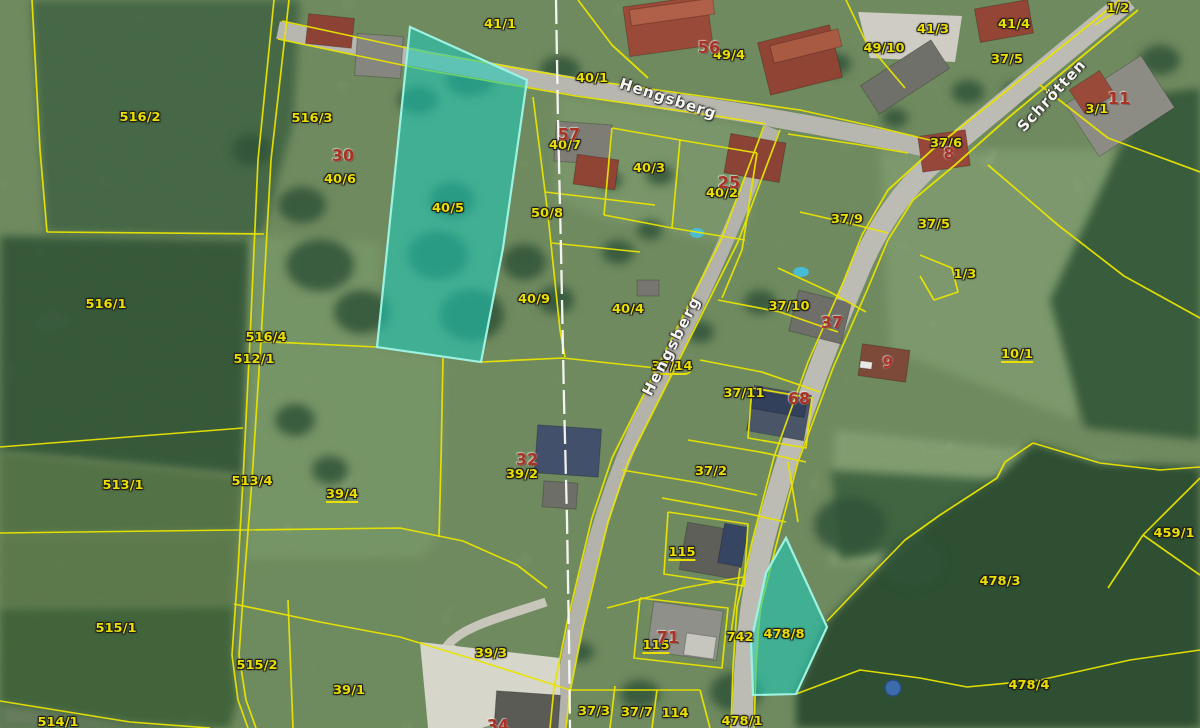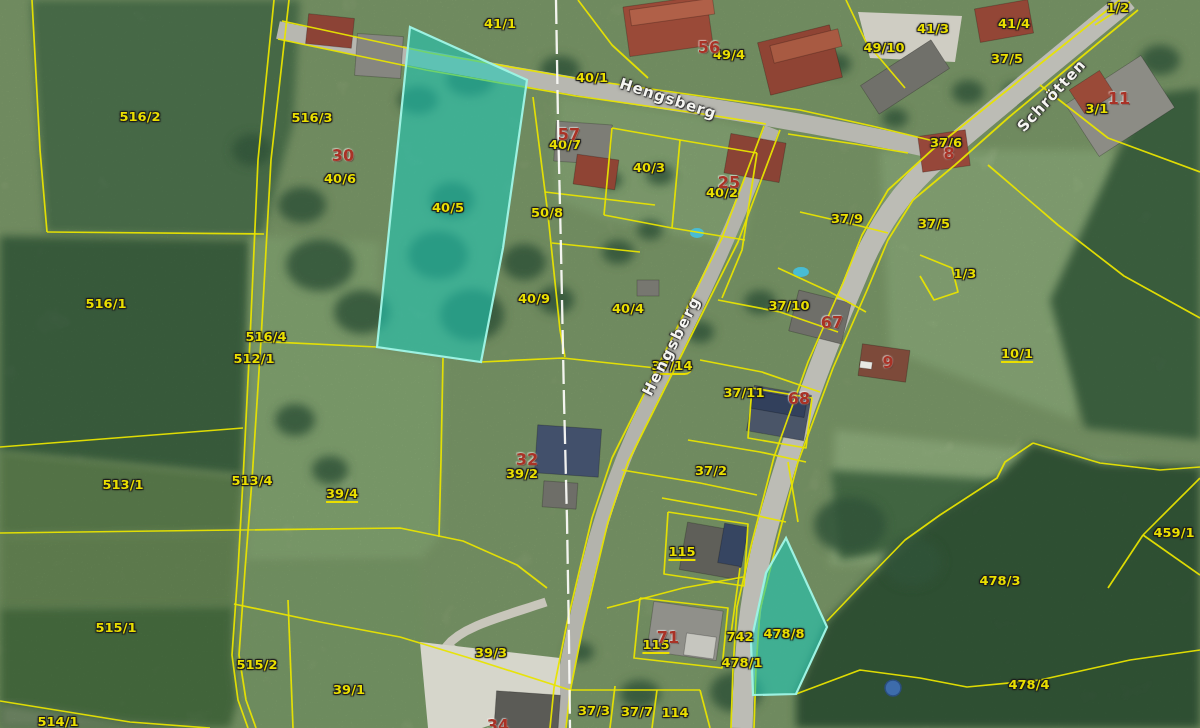--- a/index.html
+++ b/index.html
@@ -238,34 +238,34 @@
       <div class="lbl underline" style="left: 1017px; top: 355px;">10/1</div>
       <div class="lbl underline" style="left: 672px; top: 367px; border-radius: 8px;">37/14</div>
       <div class="lbl" style="left: 744px; top: 392px;">37/11</div>
       <div class="lbl" style="left: 711px; top: 470px;">37/2</div>
       <div class="lbl" style="left: 522px; top: 473px;">39/2</div>
       <div class="lbl" style="left: 491px; top: 652px;">39/3</div>
       <div class="lbl underline" style="left: 682px; top: 553px;">115</div>
       <div class="lbl underline" style="left: 656px; top: 646px;">115</div>
       <div class="lbl" style="left: 740px; top: 636px;">742</div>
       <div class="lbl" style="left: 784px; top: 633px;">478/8</div>
-      <div class="lbl" style="left: 742px; top: 662px;">478/1</div>
+      <div class="lbl" style="left: 742px; top: 720px;">478/1</div>
       <div class="lbl" style="left: 675px; top: 712px;">114</div>
       <div class="lbl" style="left: 637px; top: 711px;">37/7</div>
       <div class="lbl" style="left: 594px; top: 710px;">37/3</div>
       <div class="lbl" style="left: 1000px; top: 580px;">478/3</div>
       <div class="lbl" style="left: 1029px; top: 684px;">478/4</div>
       <div class="lbl" style="left: 1174px; top: 532px;">459/1</div>
       <div class="lbl house" style="left: 343px; top: 156px;">30</div>
       <div class="lbl house" style="left: 709px; top: 48px;">56</div>
       <div class="lbl house" style="left: 569px; top: 135px;">57</div>
       <div class="lbl house" style="left: 729px; top: 183px;">25</div>
       <div class="lbl house" style="left: 949px; top: 154px;">8</div>
       <div class="lbl house" style="left: 1119px; top: 99px;">11</div>
-      <div class="lbl house" style="left: 832px; top: 323px;">67</div>
+      <div class="lbl house" style="left: 832px; top: 323px;">37</div>
       <div class="lbl house" style="left: 888px; top: 363px;">9</div>
       <div class="lbl house" style="left: 799px; top: 399px;">68</div>
       <div class="lbl house" style="left: 527px; top: 460px;">32</div>
       <div class="lbl house" style="left: 668px; top: 638px;">71</div>
       <div class="lbl house" style="left: 498px; top: 726px;">34</div>
       <div class="lbl street" style="left: 668px; top: 99px; transform: translate(-50%, -50%) rotate(18deg); letter-spacing: 1px;">Hengsberg</div>
       <div class="lbl street" style="left: 672px; top: 346px; transform: translate(-50%, -50%) rotate(-63deg); letter-spacing: 2px;">Hengsberg</div>
       <div class="lbl street" style="left: 1052px; top: 96px; transform: translate(-50%, -50%) rotate(-47deg); letter-spacing: 1px;">Schrötten</div>
     </div>
 </div>

